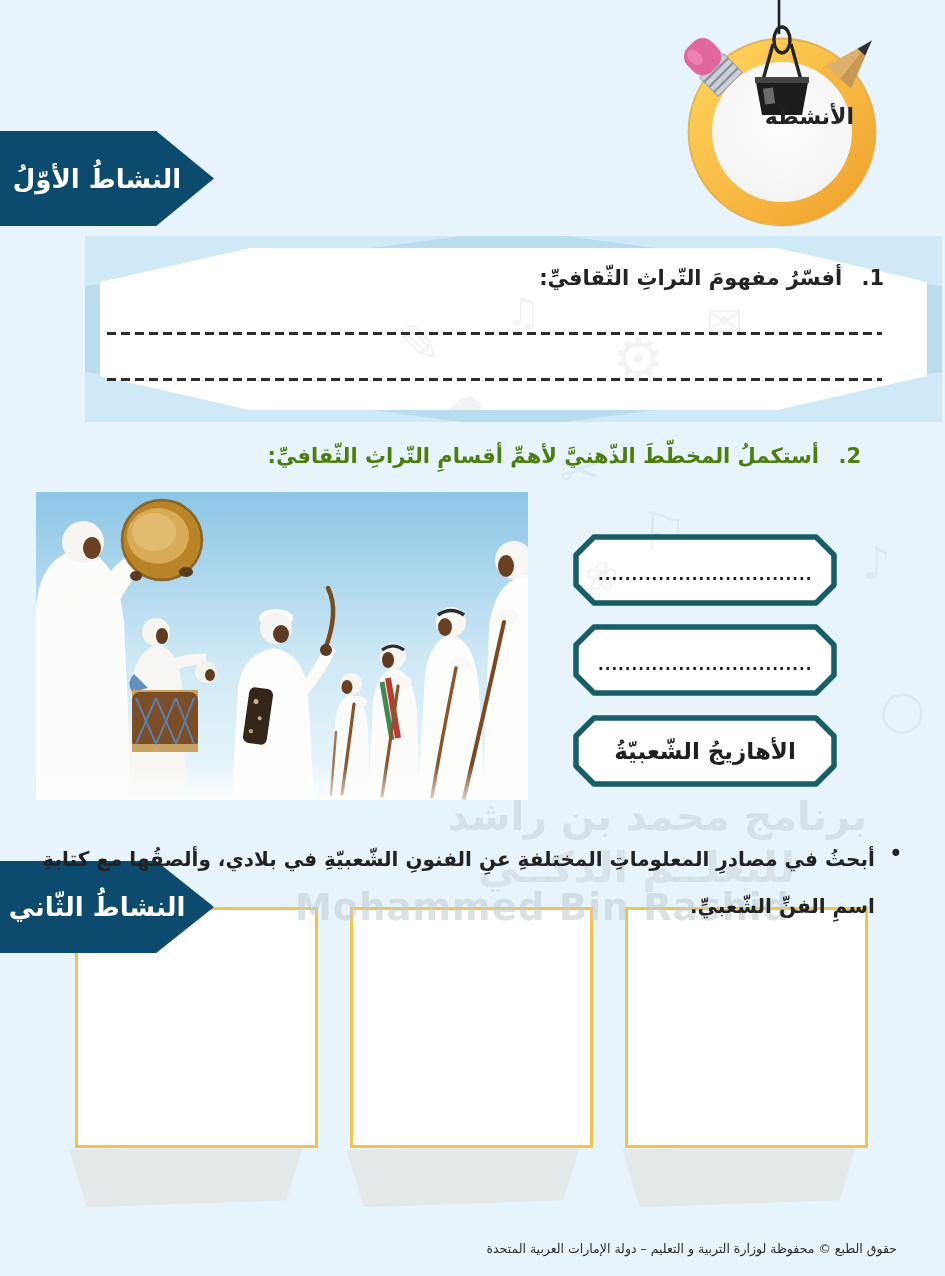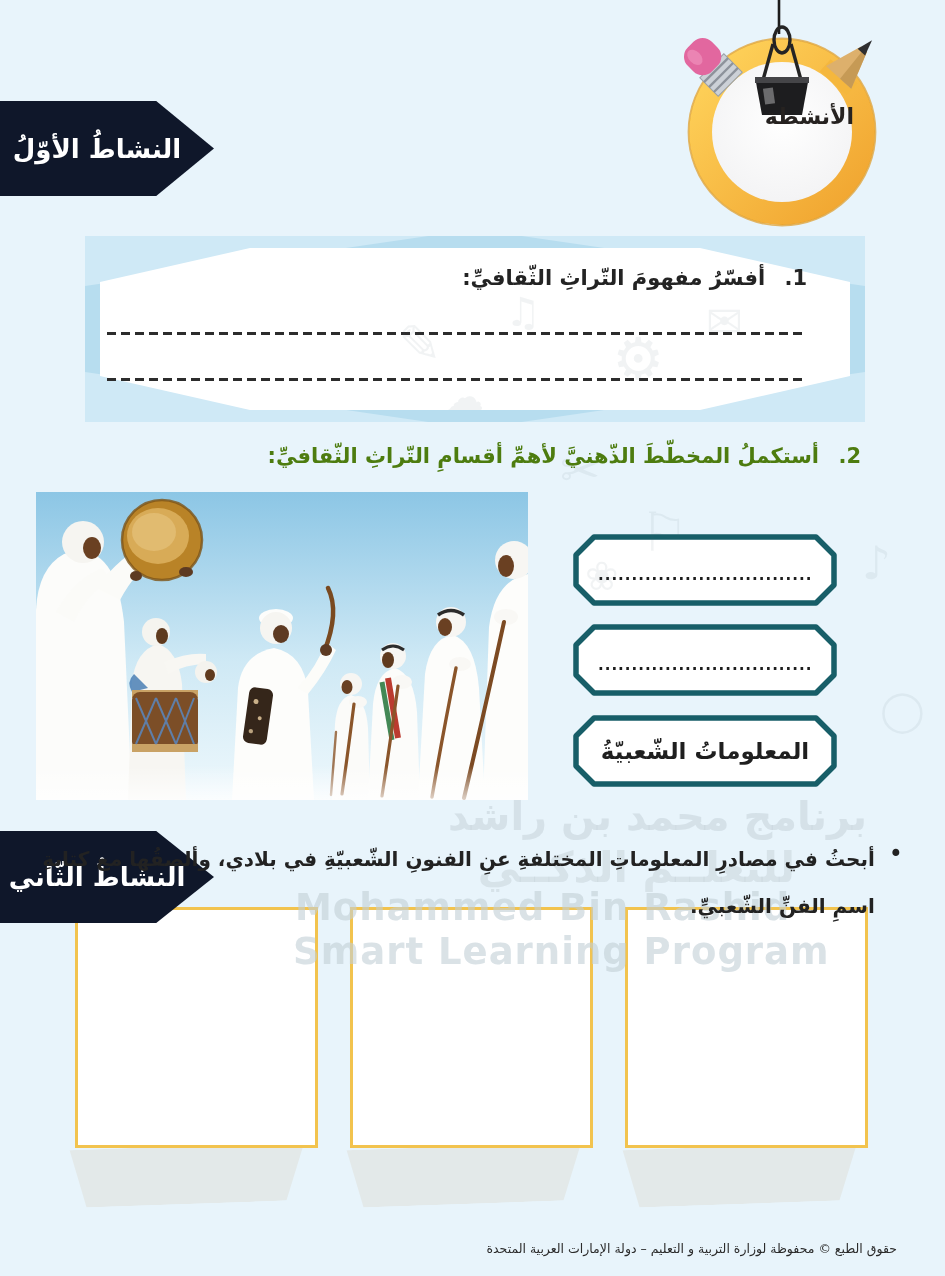--- a/index.html
+++ b/index.html
@@ -10,30 +10,30 @@
   .bg-icons{position:absolute;inset:0;z-index:5;pointer-events:none;}
   .bg-icons span{position:absolute;color:#47606e;opacity:.07;line-height:1;}
 
   
   .badge{position:absolute;left:660px;top:0;width:250px;height:240px;z-index:6;}
   .badge svg{position:absolute;left:0;top:0;}
   .badge-label{position:absolute;top:104px;left:50px;width:144px;text-align:right;
     font-size:22px;font-weight:bold;color:#262220;direction:rtl;}
 
   
-  .ribbon{position:absolute;left:0;width:214px;background:#0f172a;z-index:6;
+  .ribbon{position:absolute;left:0;width:214px;background:#0c4a6e;z-index:6;
     clip-path:polygon(0 0,73% 0,100% 50%,73% 100%,0 100%);
-    display:flex;align-items:center;justify-content:center;}
+    display:flex;align-items:center;justify-content:center;margin-top:30px;}
   .ribbon .ribbon-label{direction:rtl;color:#ffffff;font-weight:bold;font-size:26px;
     white-space:nowrap;padding-left:6px;padding-right:26px;text-shadow:0 1px 1px rgba(0,0,0,.06);}
   .ribbon.one{top:101px;height:95px;}
   .ribbon.two{top:831px;height:92px;}
 
   
-  .qbox{position:absolute;left:85px;top:236px;width:780px;height:186px;z-index:2;}
+  .qbox{position:absolute;left:85px;top:236px;width:857px;height:186px;z-index:2;}
   .qbox .base{position:absolute;inset:0;background:#b7ddef;border-radius:24px;}
   .qbox .tri{position:absolute;background:#cfe9f6;}
   .qbox .tri.tl{left:0;top:0;width:44%;height:50px;clip-path:polygon(0 0,100% 0,0 100%);}
   .qbox .tri.tr{right:0;top:0;width:44%;height:50px;clip-path:polygon(0 0,100% 0,100% 100%);}
   .qbox .tri.bl{left:0;bottom:0;width:44%;height:50px;clip-path:polygon(0 0,0 100%,100% 100%);}
   .qbox .tri.br{right:0;bottom:0;width:44%;height:50px;clip-path:polygon(100% 0,100% 100%,0 100%);}
   .qbox .paper{position:absolute;left:15px;right:15px;top:12px;bottom:12px;background:#ffffff;
     clip-path:polygon(150px 0,calc(100% - 150px) 0,100% 34px,100% calc(100% - 34px),
       calc(100% - 150px) 100%,150px 100%,0 calc(100% - 34px),0 34px);}
   .q1-line{position:absolute;top:30px;right:58px;direction:rtl;font-size:21px;font-weight:600;
@@ -285,21 +285,21 @@
     </svg>
     <div class="octo-content">
         <div class="dots-label">..............................................</div>
       </div>
   </div>
   <div class="octo b3">
     <svg width="264" height="72" viewBox="0 0 264 72">
       <path d="M21,3 L243,3 L261,21 L261,51 L243,69 L21,69 L3,51 L3,21 Z" fill="#ffffff" stroke="#175e68" stroke-width="5.5" stroke-linejoin="round"></path>
     </svg>
     <div class="octo-content">
-        <div class="octo-text">المعلوماتُ الشّعبيّةُ</div>
+        <div class="octo-text">الأهازيجُ الشّعبيّةُ</div>
       </div>
   </div>
 
   <div class="ribbon two">
     <span class="ribbon-label">النشاطُ الثّاني</span>
   </div>
 
   <div class="instruction">
     <span class="bullet">•</span>
     <div class="lines">
@@ -312,18 +312,17 @@
   <div class="shadow-trap s2"></div>
   <div class="shadow-trap s3"></div>
   <div class="paste-box p1"></div>
   <div class="paste-box p2"></div>
   <div class="paste-box p3"></div>
 
   <div class="watermark">
     <div class="wm ar1">برنامج محمد بن راشد</div>
     <div class="wm en1">Mohammed Bin Rashid</div>
     <div class="wm ar2">للتعلــم الذكــي</div>
-    <div class="wm en2">Smart Learning Program</div>
   </div>
 
   <div class="footer">حقوق الطبع © محفوظة لوزارة التربية و التعليم – دولة الإمارات العربية المتحدة</div>
 
 </div>
 
 </body></html>

